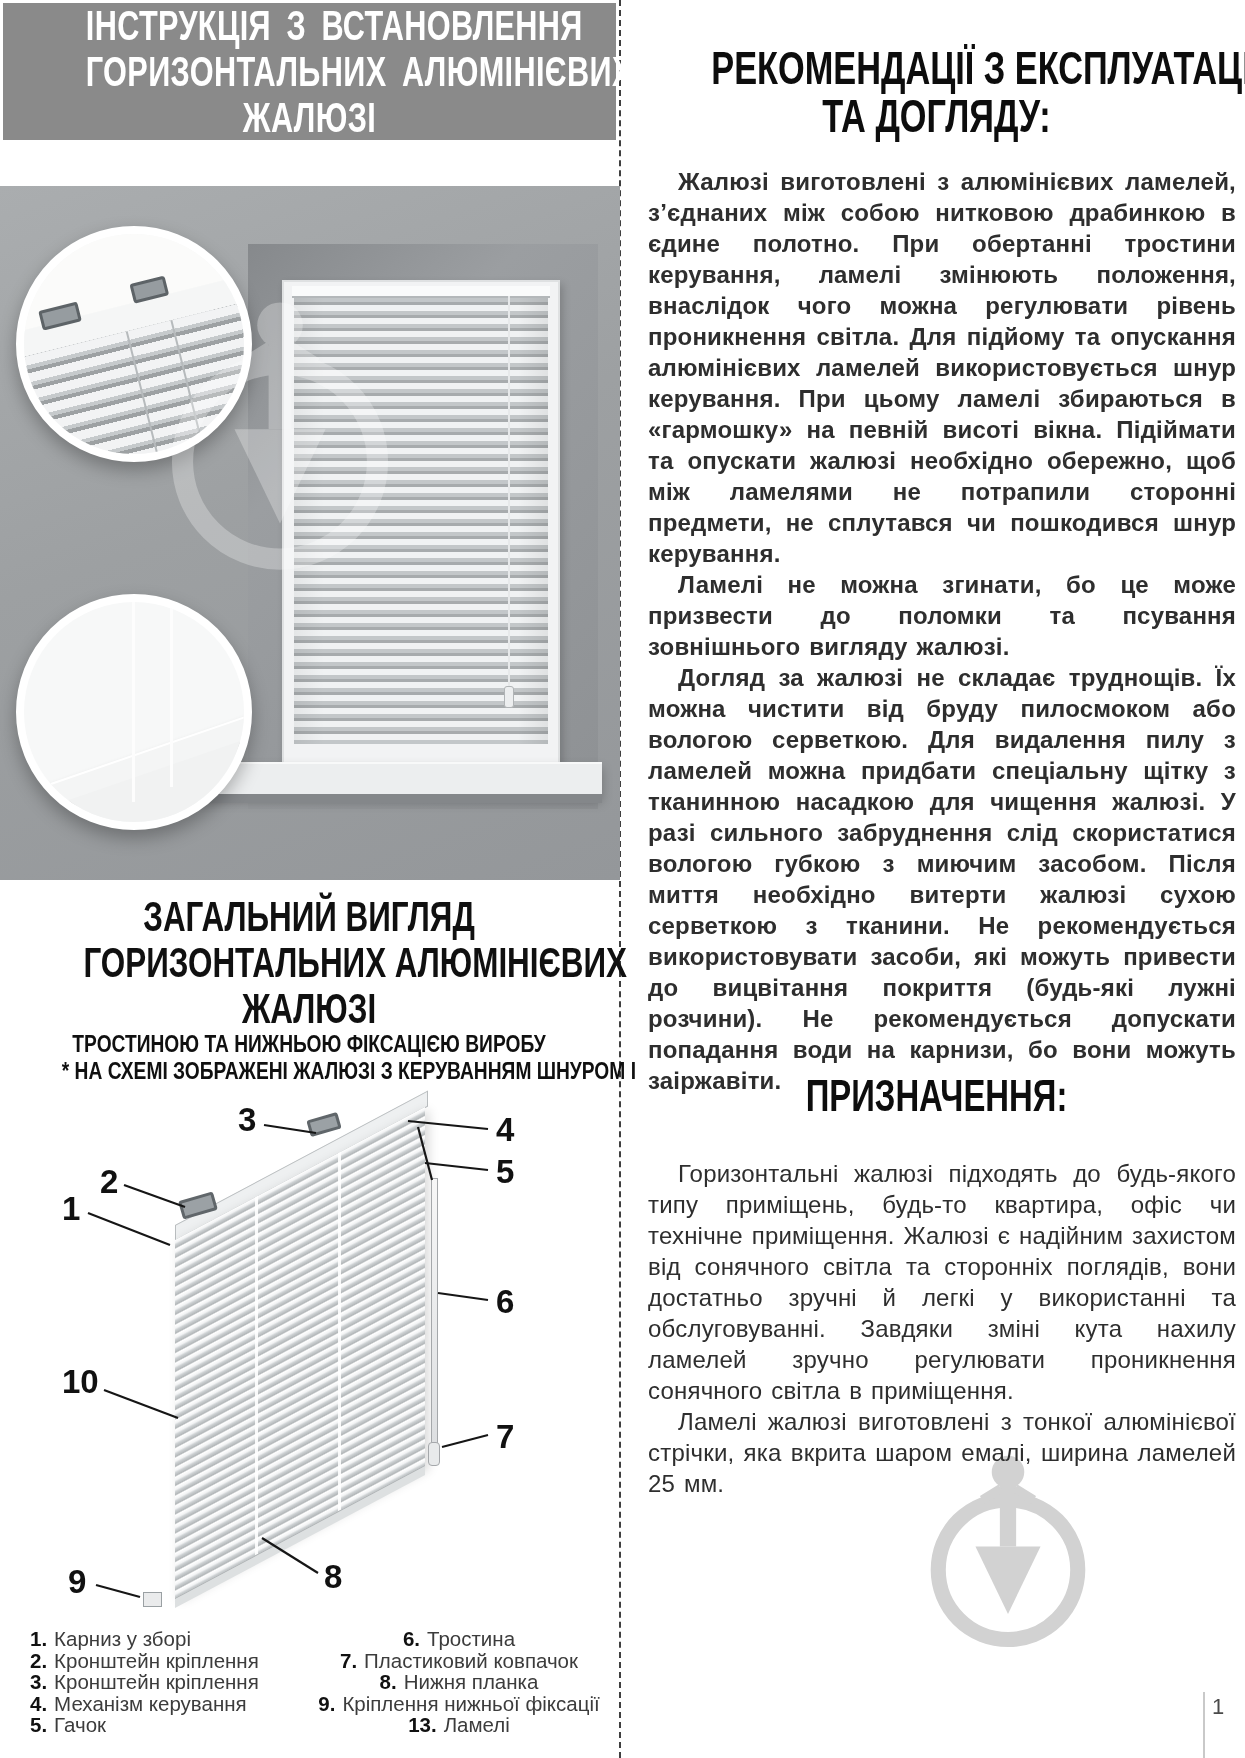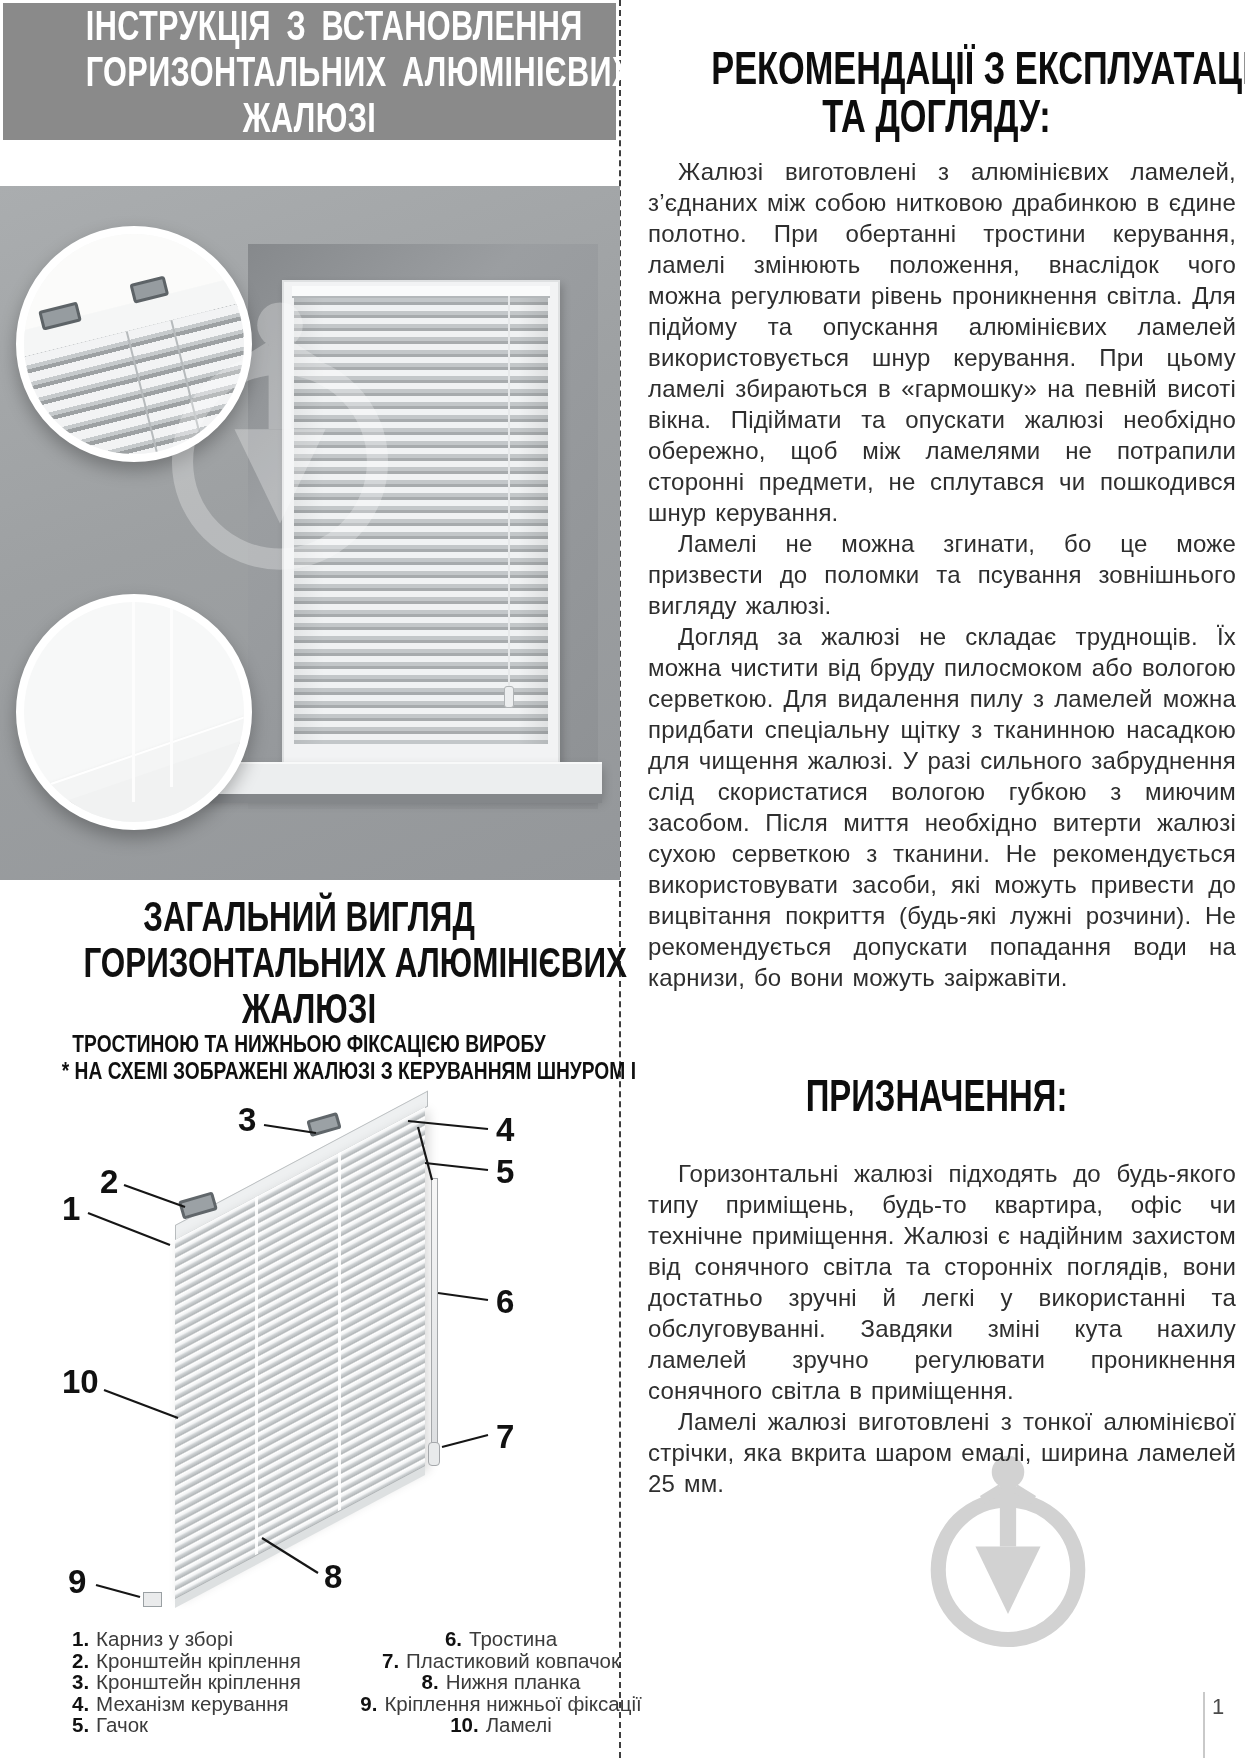--- a/index.html
+++ b/index.html
@@ -95,34 +95,34 @@
            box-sizing:border-box;z-index:2;transform:rotate(-16deg);}
   .bracket1{left:180px;top:1196px;width:36px;height:19px;}
   .bracket2{left:308px;top:1116px;width:32px;height:17px;}
   .bfix{position:absolute;left:143px;top:1592px;width:17px;height:13px;z-index:2;
         background:#eaebec;border:1px solid #9aa0a3;}
   .diagram-svg{position:absolute;left:0;top:1085px;width:620px;height:515px;z-index:3;}
   .diagram-svg line{stroke:#161616;stroke-width:2.2;}
   .diagram-svg text{font-family:"Liberation Sans",sans-serif;font-weight:700;font-size:33px;fill:#111;}
 
   
-  .legend{position:absolute;left:30px;top:1628px;width:586px;display:flex;z-index:2;margin-left:42px;}
+  .legend{position:absolute;left:30px;top:1628px;width:586px;display:flex;z-index:2;}
   .legend ul{list-style:none;margin:0;padding:0;}
   .legend .col1{width:272px;}
   .legend .col2{width:314px;text-align:center;}
   .legend li{font-size:20.5px;line-height:21.5px;color:#3c3c3c;white-space:nowrap;}
   .legend .n{font-weight:700;color:#111;margin-right:7px;}
 
   
   .rec-title{position:absolute;left:628px;top:44px;width:617px;text-align:center;z-index:3;}
   .rec-title .line{font-weight:700;font-size:47px;line-height:48px;color:#0d0d0d;}
   .purpose-title{position:absolute;left:628px;top:1072px;width:617px;text-align:center;z-index:3;}
   .purpose-title .line{font-weight:700;font-size:45px;line-height:48px;color:#0d0d0d;}
   .body-block{position:absolute;left:648px;width:588px;z-index:3;}
-  .body1{top:156px;}
+  .body1{top:166px;font-weight:bold;}
   .body2{top:1158px;}
   .body-block p{margin:0;text-indent:30px;text-align:justify;font-size:24px;line-height:31px;
                 color:#2e2e2e;letter-spacing:.2px;word-spacing:2px;}
 
   
   .pg-line{position:absolute;left:1203px;top:1692px;height:66px;width:0;
            border-left:2px solid #c9c9c9;z-index:3;}
   .pg-num{position:absolute;left:1212px;top:1694px;font-size:22px;color:#4a4a4a;z-index:3;}
 </style>
 </head>
@@ -237,21 +237,21 @@
       <li><span class="n">2.</span><span>Кронштейн кріплення</span></li>
       <li><span class="n">3.</span><span>Кронштейн кріплення</span></li>
       <li><span class="n">4.</span><span>Механізм керування</span></li>
       <li><span class="n">5.</span><span>Гачок</span></li>
     </ul>
     <ul class="col2">
       <li><span class="n">6.</span><span>Тростина</span></li>
       <li><span class="n">7.</span><span>Пластиковий ковпачок</span></li>
       <li><span class="n">8.</span><span>Нижня планка</span></li>
       <li><span class="n">9.</span><span>Кріплення нижньої фіксації</span></li>
-      <li><span class="n">10.</span><span>Ламелі</span></li>
+      <li><span class="n">13.</span><span>Ламелі</span></li>
     </ul>
   </div>
 
   <div class="rec-title">
     <span class="line"><span class="cx">РЕКОМЕНДАЦІЇ З ЕКСПЛУАТАЦІЇ</span></span>
     <span class="line"><span class="cx">ТА ДОГЛЯДУ:</span></span>
   </div>
 
   <div class="body-block body1">
     <p>Жалюзі виготовлені з алюмінієвих ламелей, з’єднаних між собою нитковою драбинкою в єдине полотно. При обертанні тростини керування, ламелі змінюють положення, внаслідок чого можна регулювати рівень проникнення світла. Для підйому та опускання алюмінієвих ламелей використовується шнур керування. При цьому ламелі збираються в «гармошку» на певній висоті вікна. Підіймати та опускати жалюзі необхідно обережно, щоб між ламелями не потрапили сторонні предмети, не сплутався чи пошкодився шнур керування.</p>

